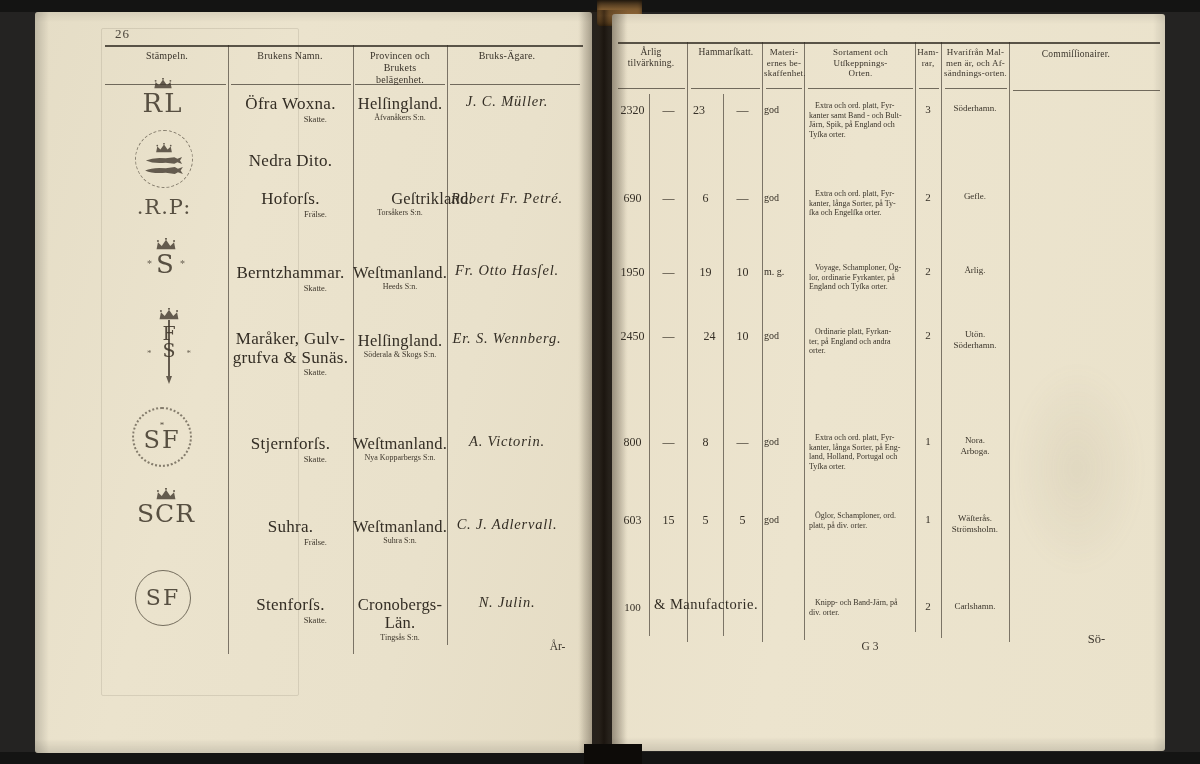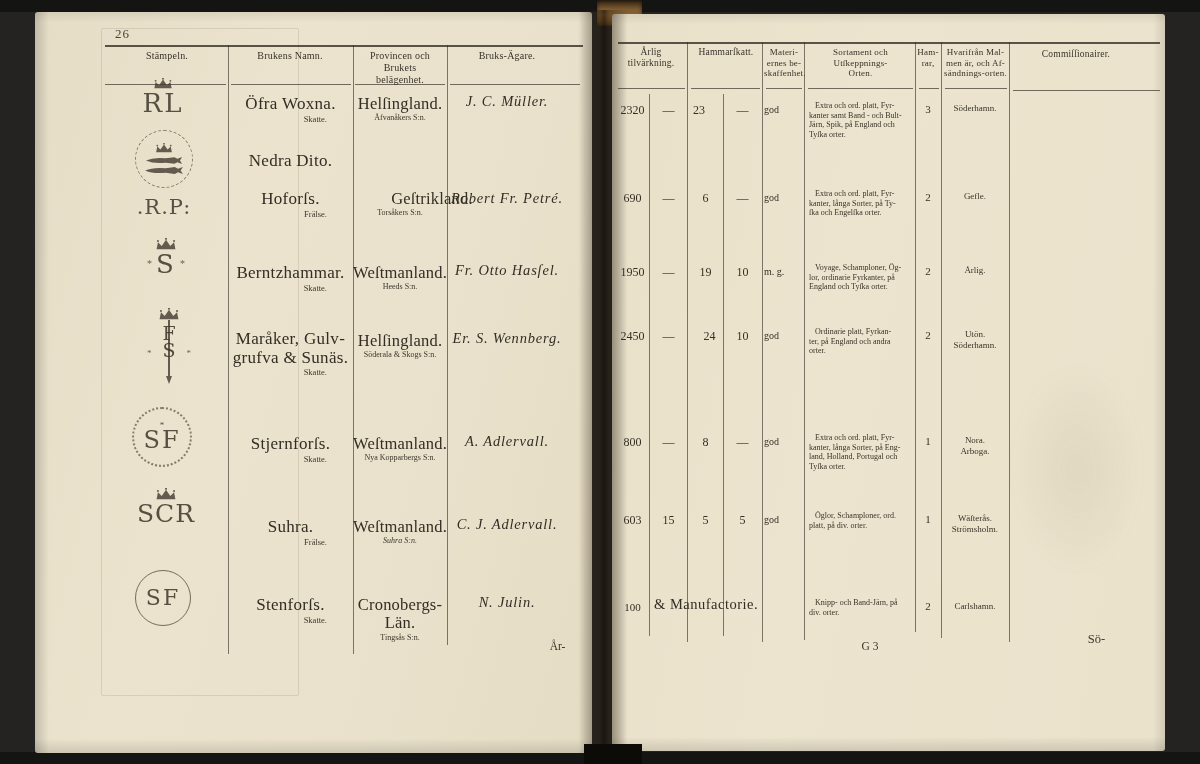--- a/index.html
+++ b/index.html
@@ -197,26 +197,26 @@
 grufva &amp; Sunäs.</div>
     <div class="cell lsub" style="left:193px;top:355px;width:125px;">Skatte.</div>
     <div class="cell lprov" style="left:318px;top:320px;width:94px;">Helſingland.</div>
     <div class="cell lparish" style="left:316px;top:338px;width:98px;">Söderala &amp; Skogs S:n.</div>
     <div class="cell lowner" style="left:410px;top:318px;width:124px;">Er. S. Wennberg.</div>
 
     <div class="cell lname" style="left:193px;top:423px;width:125px;">Stjernforſs.</div>
     <div class="cell lsub" style="left:193px;top:442px;width:125px;">Skatte.</div>
     <div class="cell lprov" style="left:318px;top:423px;width:94px;">Weſtmanland.</div>
     <div class="cell lparish" style="left:316px;top:441px;width:98px;">Nya Kopparbergs S:n.</div>
-    <div class="cell lowner" style="left:410px;top:421px;width:124px;">A. Adlervall.</div>
+    <div class="cell lowner" style="left:410px;top:421px;width:124px;">A. Victorin.</div>
 
     <div class="cell lname" style="left:193px;top:506px;width:125px;">Suhra.</div>
     <div class="cell lsub" style="left:193px;top:525px;width:125px;">Frälse.</div>
     <div class="cell lprov" style="left:318px;top:506px;width:94px;">Weſtmanland.</div>
-    <div class="cell lparish" style="left:318px;top:524px;width:94px;font-style:italic;">Suhra S:n.</div>
+    <div class="cell lparish" style="left:318px;top:524px;width:94px;">Suhra S:n.</div>
     <div class="cell lowner" style="left:410px;top:504px;width:124px;">C. J. Adlervall.</div>
 
     <div class="cell lname" style="left:193px;top:584px;width:125px;">Stenforſs.</div>
     <div class="cell lsub" style="left:193px;top:603px;width:125px;">Skatte.</div>
     <div class="cell lprov pre" style="left:318px;top:584px;width:94px;">Cronobergs-
 Län.</div>
     <div class="cell lparish" style="left:318px;top:621px;width:94px;">Tingsås S:n.</div>
     <div class="cell lowner" style="left:410px;top:582px;width:124px;">N. Julin.</div>
 
     <div class="cell catchword" style="left:500px;top:628px;width:45px;">År-</div>

